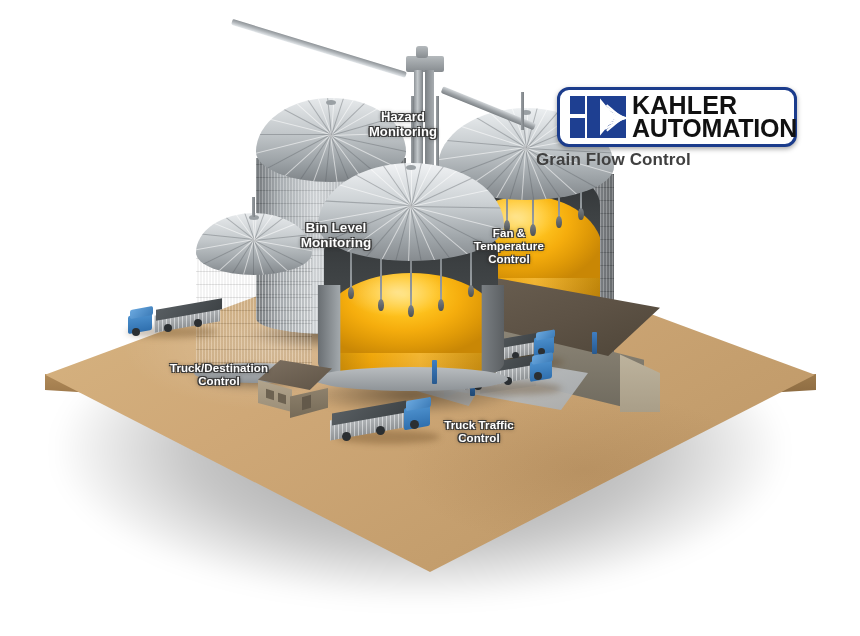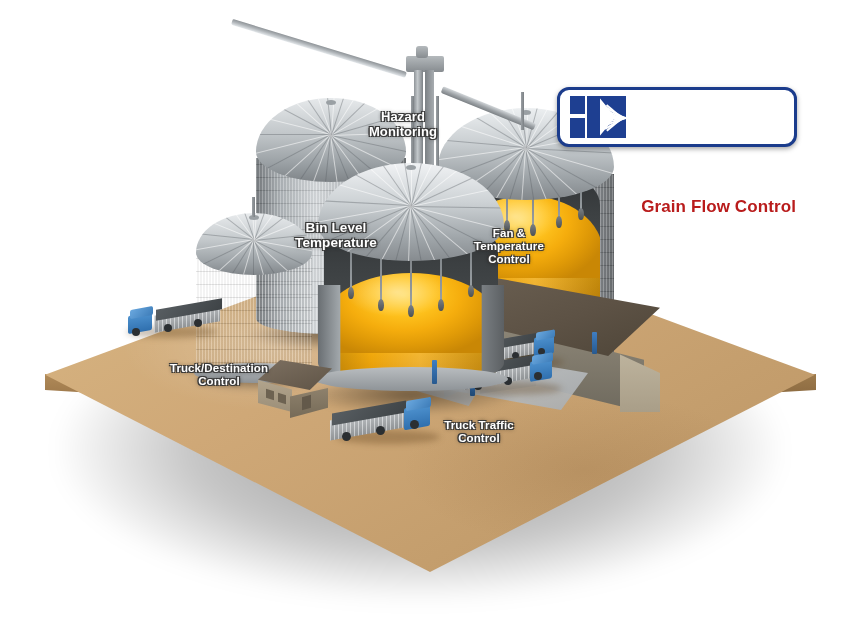--- a/index.html
+++ b/index.html
@@ -171,22 +171,22 @@
   .logo-mark{position:relative;flex:0 0 auto;}
   .lm-bar{position:absolute;background:#1e3f91;}
   .lm-ray{position:absolute;background:#ffffff;transform-origin:100% 50%;height:1.6px;}
   .logo-text{
     display:flex;flex-direction:column;line-height:.92;color:#111;
     font-family:"Liberation Sans","DejaVu Sans",sans-serif;font-weight:bold;
   }
   .logo-l1{font-size:25px;letter-spacing:.2px;}
   .logo-l2{font-size:25px;letter-spacing:-.2px;}
   .tagline{
-    position:absolute;color:#b91c1c;font-weight:bold;font-size:17px;letter-spacing:.1px;
-    text-align:right;width:260px;margin-top:47px;
+    position:absolute;color:#404040;font-weight:bold;font-size:17px;letter-spacing:.1px;
+    text-align:left;width:260px;
   }
   .bollard{position:absolute;background:linear-gradient(180deg,#3f7ec2,#27598f);border-radius:1px;}
   .pad{position:absolute;background:linear-gradient(160deg,#c9ccce,#a9adb0);}
 </style>
 </head>
 <body>
 
 <div id="stage">
 
   <div class="ground-shadow"></div>
@@ -490,21 +490,21 @@
     <div class="cab-top" style="left:76px;top:5px;width:25px;height:10px;transform:skewY(-10deg);"></div>
     <div class="wheel" style="left:12px;top:38px;width:9px;height:9px;"></div>
     <div class="wheel" style="left:46px;top:32px;width:9px;height:9px;"></div>
     <div class="wheel" style="left:80px;top:26px;width:9px;height:9px;"></div>
   </div>
 
   <div class="label" style="left:344px;top:110px;width:118px;font-size:13px;">Hazard
 Monitoring</div>
 
   <div class="label" style="left:280px;top:220px;width:112px;font-size:13.5px;">Bin Level
-Temperature</div>
+Monitoring</div>
 
   <div class="label" style="left:456px;top:227px;width:106px;font-size:11.5px;">Fan &amp;
 Temperature
 Control</div>
 
   <div class="label" style="left:152px;top:362px;width:134px;font-size:11.5px;">Truck/Destination
 Control</div>
 
   <div class="label" style="left:424px;top:419px;width:110px;font-size:11.5px;">Truck Traffic
 Control</div>
@@ -521,17 +521,21 @@
       <div class="lm-ray" style="left:34px;top:21px;width:22px;transform:rotate(-30deg);"></div>
       <div class="lm-ray" style="left:34px;top:21px;width:23px;transform:rotate(-20deg);"></div>
       <div class="lm-ray" style="left:34px;top:21px;width:24px;transform:rotate(-10deg);"></div>
       <div class="lm-ray" style="left:34px;top:21px;width:24px;transform:rotate(0deg);"></div>
       <div class="lm-ray" style="left:34px;top:21px;width:24px;transform:rotate(10deg);"></div>
       <div class="lm-ray" style="left:34px;top:21px;width:23px;transform:rotate(20deg);"></div>
       <div class="lm-ray" style="left:34px;top:21px;width:22px;transform:rotate(30deg);"></div>
       <div class="lm-ray" style="left:34px;top:21px;width:20px;transform:rotate(40deg);"></div>
       <div class="lm-ray" style="left:34px;top:21px;width:20px;transform:rotate(-40deg);"></div>
     </div>
+    <div class="logo-text">
+      <span class="logo-l1">KAHLER</span>
+      <span class="logo-l2">AUTOMATION</span>
+    </div>
   </div>
 
   <div class="tagline" style="left:536px;top:150px;">Grain Flow Control</div>
 
 </div>
 
 </body></html>

